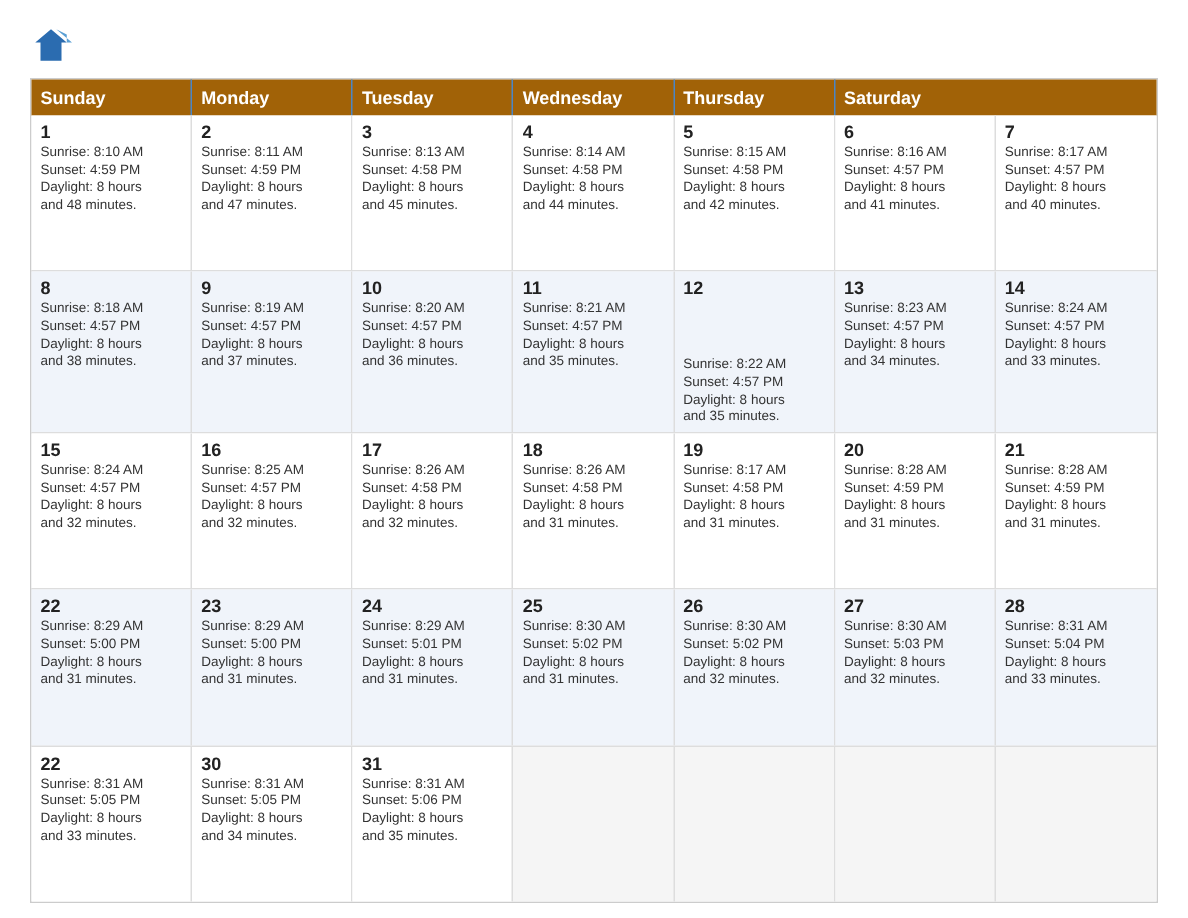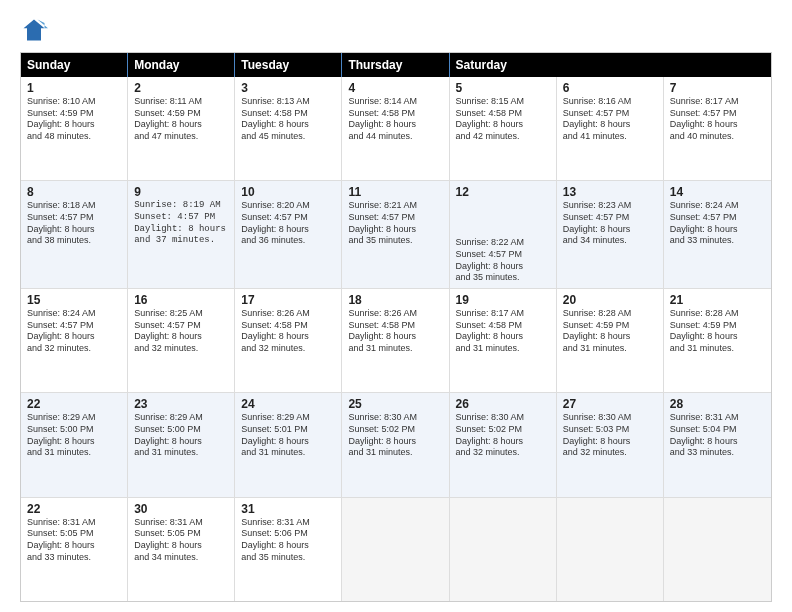--- a/index.html
+++ b/index.html
@@ -61,21 +61,21 @@
     }
     .calendar {
       flex: 1;
       display: flex;
       flex-direction: column;
       border: 1px solid #ccc;
     }
     .cal-header {
       display: grid;
       grid-template-columns: repeat(7, 1fr);
-      background: #000000;
+      background: #a16207;
     }
     .cal-header-cell {
       color: #fff;
       font-size: 12px;
       font-weight: bold;
       padding: 5px 6px;
       text-align: left;
       border-right: 1px solid #4a85c5;
     }
     .cal-header-cell:last-child { border-right: none; }
@@ -135,20 +135,21 @@
       <div class="month-title"></div>
       <div class="location"></div>
     </div>
   </div>
 
   <div class="calendar">
     <div class="cal-header">
     <div class="cal-header-cell">Sunday</div>
         <div class="cal-header-cell">Monday</div>
         <div class="cal-header-cell">Tuesday</div>
+        <div class="cal-header-cell">Wednesday</div>
         <div class="cal-header-cell">Thursday</div>
         <div class="cal-header-cell">Saturday</div>
       </div>
     <div class="cal-body">
     <div class="cal-row">
           <div class="cal-cell">
             <span class="day-num">1</span>
             <div class="cell-text" style="white-space: pre-line;">Sunrise: 8:10 AM
 Sunset: 4:59 PM
 Daylight: 8 hours
@@ -200,21 +201,21 @@
         <div class="cal-row">
           <div class="cal-cell alt-row">
             <span class="day-num">8</span>
             <div class="cell-text" style="white-space: pre-line;">Sunrise: 8:18 AM
 Sunset: 4:57 PM
 Daylight: 8 hours
 and 38 minutes.</div>
           </div>
           <div class="cal-cell alt-row">
             <span class="day-num">9</span>
-            <div class="cell-text" style="white-space: pre-line; font-family: Liberation Mono, monospace;">Sunrise: 8:19 AM
+            <div class="cell-text" style="white-space: pre-line;">Sunrise: 8:19 AM
 Sunset: 4:57 PM
 Daylight: 8 hours
 and 37 minutes.</div>
           </div>
           <div class="cal-cell alt-row">
             <span class="day-num">10</span>
             <div class="cell-text" style="white-space: pre-line;">Sunrise: 8:20 AM
 Sunset: 4:57 PM
 Daylight: 8 hours
 and 36 minutes.</div>

